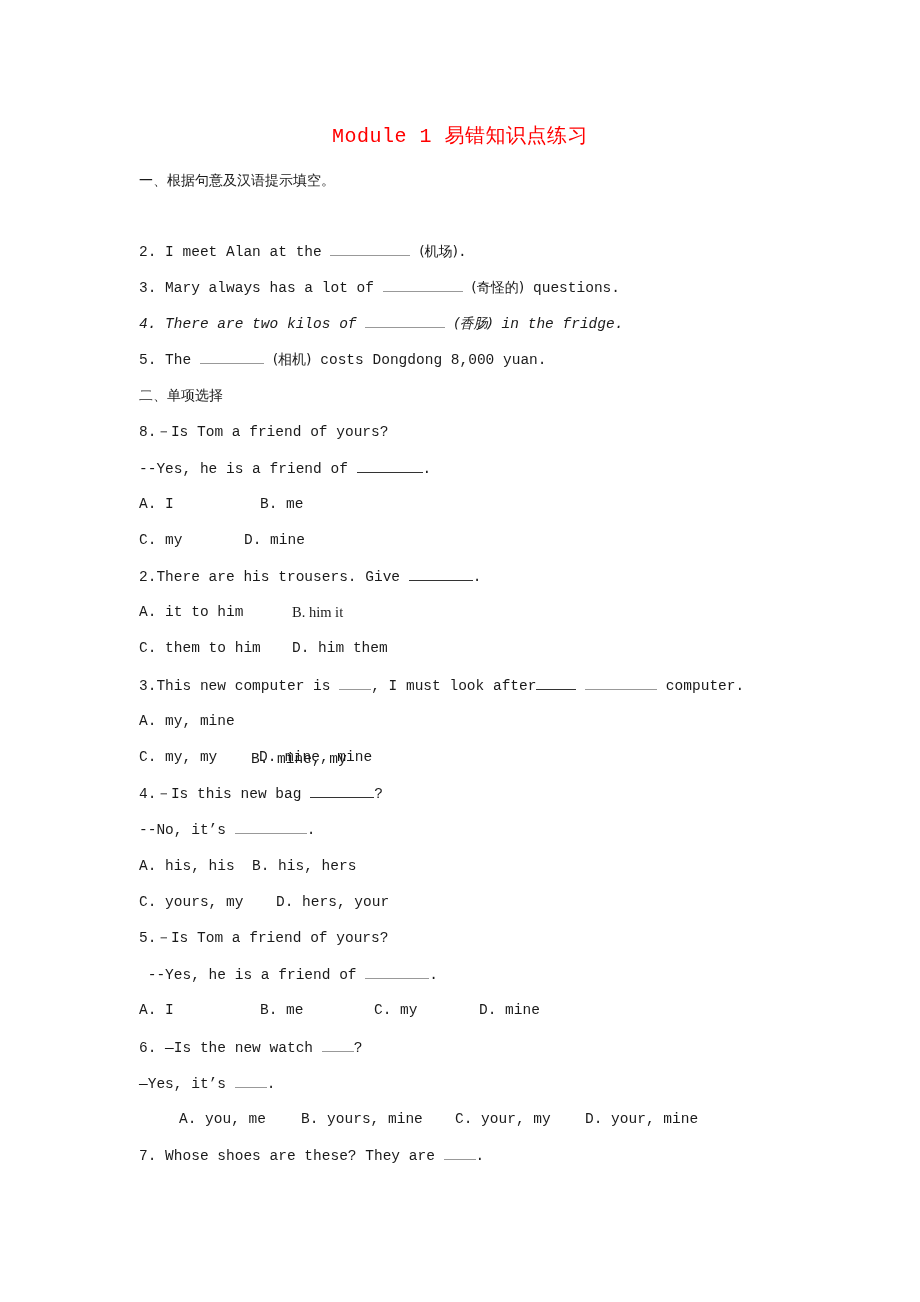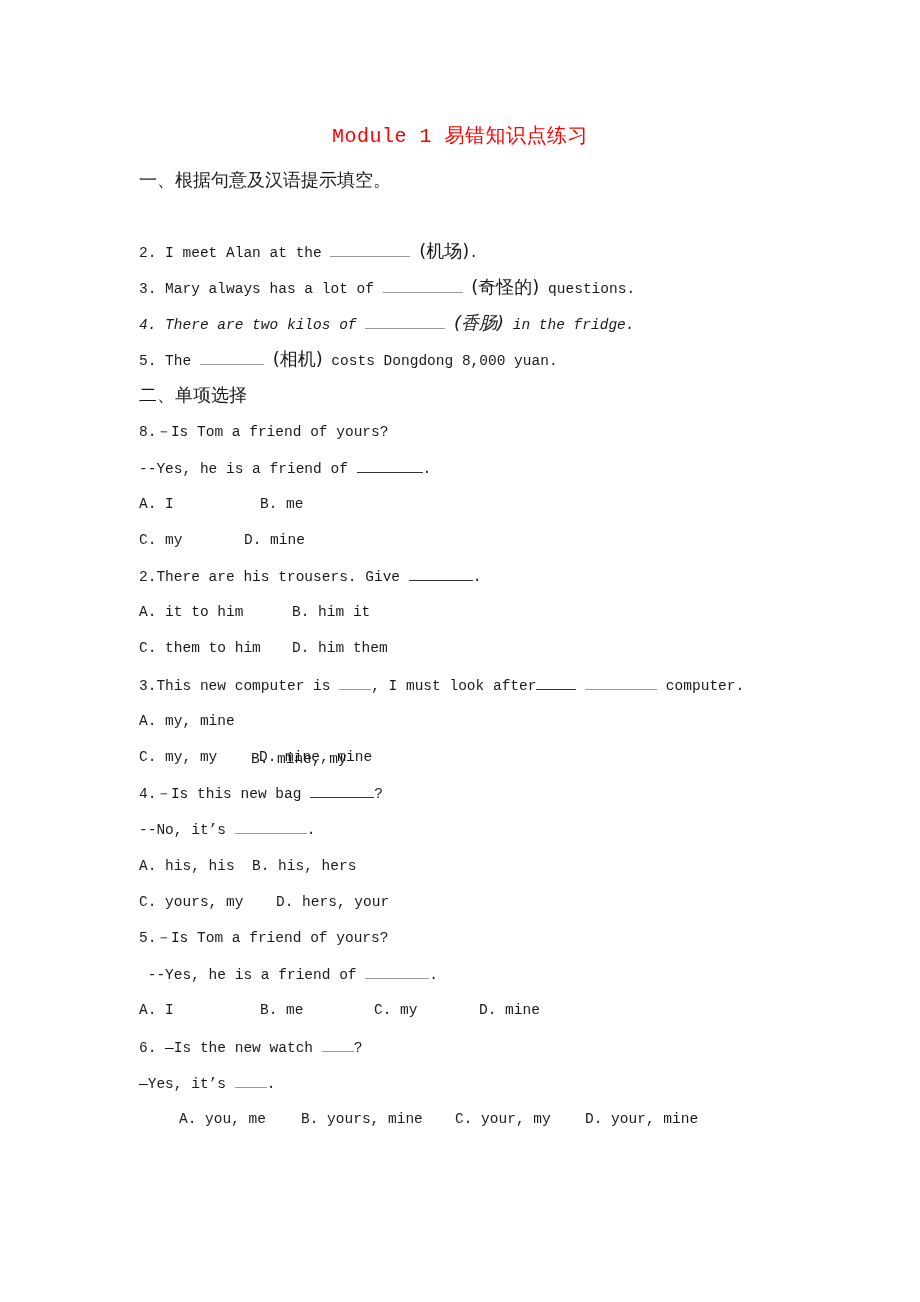--- a/index.html
+++ b/index.html
@@ -3,21 +3,21 @@
   <meta charset="utf-8">
   <style>
     html, body { margin: 0; padding: 0; background: #ffffff; }
     body { width: 920px; height: 1302px; position: relative; overflow: hidden;
       font-family: "DejaVu Serif", "Liberation Serif", serif; color: #1a1a1a; }
     .page { position: absolute; left: 0; top: 0; width: 920px; height: 1302px; }
     .title { position: absolute; top: 122px; left: 0; width: 920px; text-align: center;
       font-size: 20px; color: #ff0000; font-family: "Liberation Mono", "DejaVu Sans Mono", monospace; letter-spacing: 0.5px; }
     .line { position: absolute; left: 139px; font-size: 14.5px; white-space: pre;
       font-family: "Liberation Mono", "DejaVu Sans Mono", monospace; line-height: 20px; letter-spacing: 0px; }
-    .cn { font-family: "DejaVu Sans", sans-serif; font-size: 18px; }
+    .cn { font-family: "DejaVu Sans", sans-serif; font-size: 14px; }
     .blank { display: inline-block; border-bottom: 1px solid #333; height: 14px; vertical-align: baseline; }
     .blank.thin { border-bottom: 1px solid #999; }
   </style>
 </head>
 <body>
 
 <div class="page">
   <div class="title">Module 1 易错知识点练习</div>
 
   <div class="line cn" style="top:170px;">一、根据句意及汉语提示填空。</div>
@@ -31,21 +31,21 @@
 
   <div class="line" style="top:422px;">8.－Is Tom a friend of yours?</div>
   <div class="line" style="top:458px;"><span>--Yes, he is a friend of </span><span class="blank" style="width:66px"></span><span>.</span></div>
   <div class="line" style="top:494px;">A. I</div>
   <div class="line" style="top:494px; left:260px;">B. me</div>
   <div class="line" style="top:530px;">C. my</div>
   <div class="line" style="top:530px; left:244px;">D. mine</div>
 
   <div class="line" style="top:566px;text-align:center;"><span>2.There are his trousers. Give </span><span class="blank" style="width:64px"></span><span>.</span></div>
   <div class="line" style="top:602px;">A. it to him</div>
-  <div class="line" style="top:602px; left:292px;">B. him it</div>
+  <div class="line" style="top:602px; left:292px;font-family:Liberation Serif, serif;">B. him it</div>
   <div class="line" style="top:638px;">C. them to him</div>
   <div class="line" style="top:638px; left:292px;">D. him them</div>
 
   <div class="line" style="top:675px;"><span>3.This new computer is </span><span class="blank thin" style="width:32px"></span><span>, I must look after</span><span class="blank" style="width:40px"></span> <span class="blank thin" style="width:72px"></span><span> computer.</span></div>
   <div class="line" style="top:711px;">A. my, mine</div>
   <div class="line" style="top:749px; left:251px;">B. mine, my</div>
   <div class="line" style="top:747px;">C. my, my</div>
   <div class="line" style="top:747px; left:259px;">D. mine, mine</div>
 
   <div class="line" style="top:783px;"><span>4.－Is this new bag </span><span class="blank" style="width:64px"></span><span>?</span></div>
@@ -62,13 +62,14 @@
   <div class="line" style="top:1000px; left:374px;">C. my</div>
   <div class="line" style="top:1000px; left:479px;">D. mine</div>
 
   <div class="line" style="top:1037px;"><span>6. —Is the new watch </span><span class="blank thin" style="width:32px"></span><span>?</span></div>
   <div class="line" style="top:1073px;"><span>—Yes, it’s </span><span class="blank thin" style="width:32px"></span><span>.</span></div>
   <div class="line" style="top:1109px; left:179px;">A. you, me</div>
   <div class="line" style="top:1109px; left:301px;">B. yours, mine</div>
   <div class="line" style="top:1109px; left:455px;">C. your, my</div>
   <div class="line" style="top:1109px; left:585px;">D. your, mine</div>
 
+  <div class="line" style="top:1145px;"><span>7. Whose shoes are these? They are </span><span class="blank thin" style="width:32px"></span><span>.</span></div>
 </div>
 
 </body></html>

